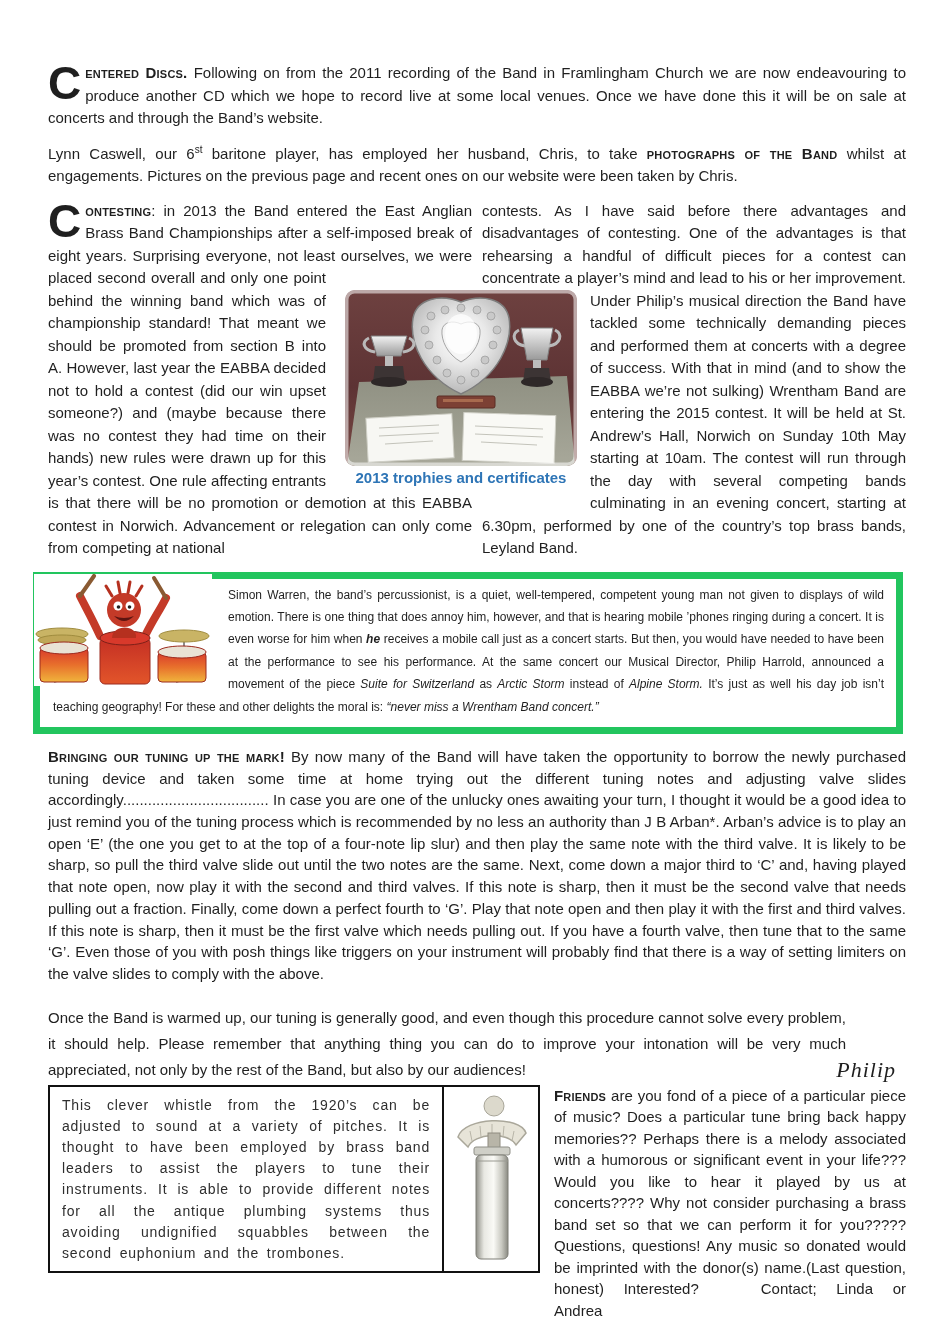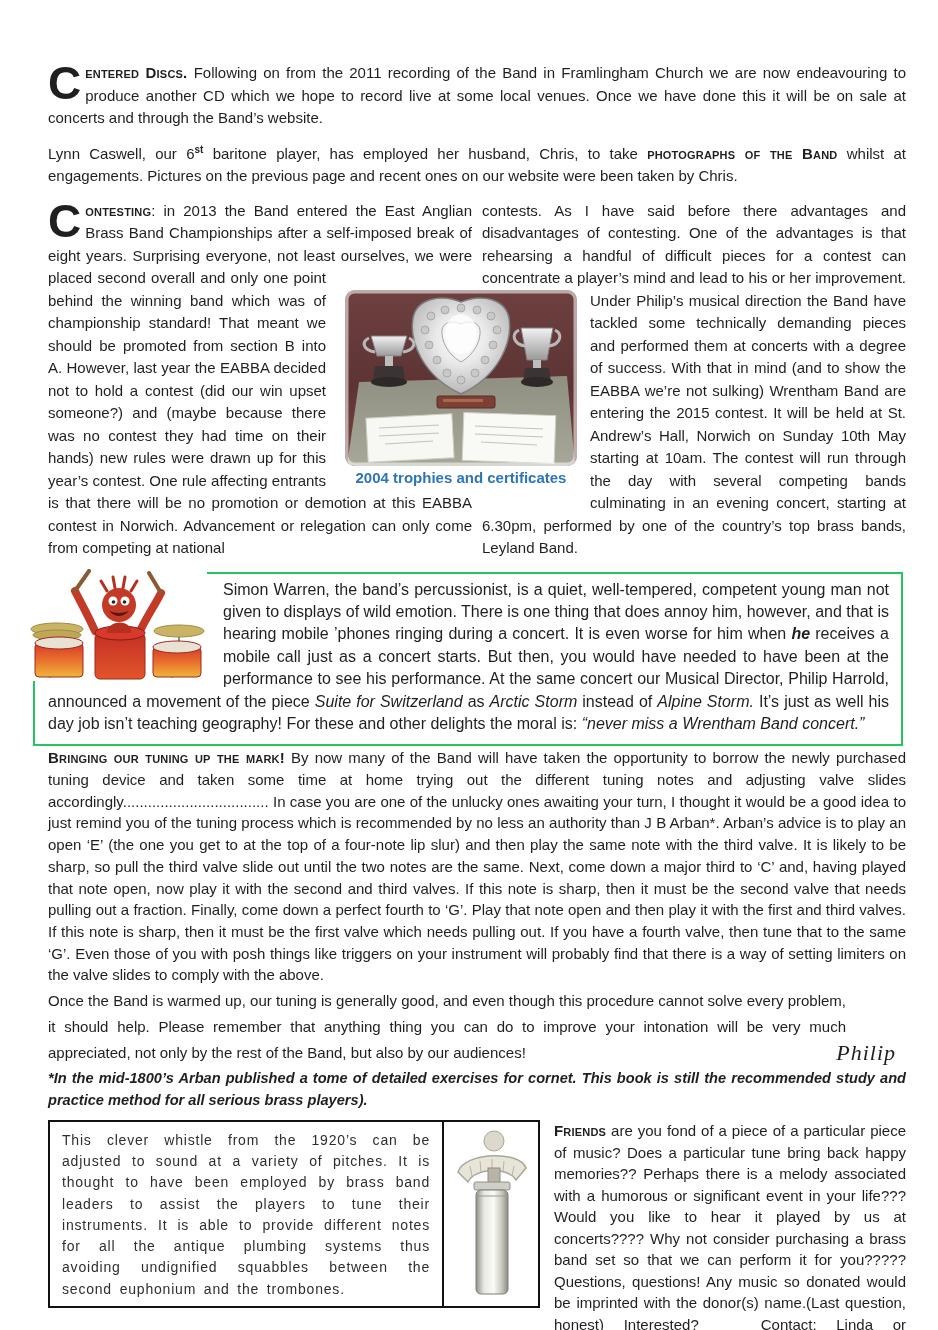--- a/index.html
+++ b/index.html
@@ -16,21 +16,21 @@
   .justify{text-align:justify;}
   p{margin:0;}
   .body-txt{font-size:15px;line-height:22.5px;}
   .dropcap{
     float:left;
     font-size:46px;line-height:38px;
     font-weight:bold;
     padding:2px 4px 0 0;
   }
   .sc{font-variant:small-caps;font-weight:bold;letter-spacing:.2px;}
-  sup{font-size:10px;vertical-align:super;line-height:0;font-weight:bold;}
+  sup{font-size:10px;vertical-align:super;line-height:0;}
   .para1{margin-bottom:13px;}
   .para2{margin-bottom:12px;}
 
   
   .contest-section{position:relative;display:flex;gap:10px;margin-bottom:12px;}
   .contest-col{width:424px;font-size:15px;line-height:22.5px;text-align:justify;}
   .spacer-r{float:right;width:140px;height:208px;margin-left:6px;}
   .spacer-l{float:left;width:102px;height:208px;margin-right:6px;}
   .trophy-fig{
     position:absolute;left:297px;top:90px;width:232px;margin:0;
@@ -40,38 +40,38 @@
   .trophy-caption{
     display:block;margin-top:3px;
     font-weight:bold;font-size:15px;color:#2e75b6;text-align:center;
   }
 
   
   .simon-box{
     position:relative;
     margin-left:-15px;
     width:870px;box-sizing:border-box;
-    border:2px solid #22c55e;
+    border:7px solid #22c55e;
     padding:5px 12px 9px 13px;
-    font-size:16px;line-height:22.4px;text-align:justify;
-    margin-bottom:1px;
+    font-size:12px;line-height:22.4px;text-align:justify;
+    margin-bottom:12px;
   }
   .animal-wrap{
     float:left;
     width:178px;height:112px;
     margin:-10px 16px 2px -19px;
     background:#ffffff;
     position:relative;z-index:2;
   }
   .animal-wrap svg{display:block;}
   .ital{font-style:italic;}
   .bold-ital{font-weight:bold;font-style:italic;}
 
   
-  .tuning-para{font-size:15px;line-height:21.7px;text-align:justify;margin-bottom:2px;}
+  .tuning-para{font-size:15px;line-height:21.7px;text-align:justify;margin-bottom:20px;}
   .tuning-para2{position:relative;font-size:15px;line-height:26px;text-align:justify;padding-right:60px;margin-bottom:2px;}
   .signature{
     position:absolute;right:10px;bottom:0px;
     font-family:"Liberation Serif", serif;
     font-style:italic;font-size:22px;letter-spacing:1px;margin-left:40px;
   }
   .footnote{font-size:14.6px;line-height:21.5px;font-weight:bold;font-style:italic;text-align:justify;margin-bottom:9px;}
 
   
   .bottom-row{display:flex;align-items:flex-start;}
@@ -186,21 +186,21 @@
             <line x1="34" y1="138" x2="94" y2="135"></line>
               <line x1="34" y1="146" x2="94" y2="143"></line>
               <line x1="40" y1="154" x2="88" y2="151"></line>
             <line x1="130" y1="136" x2="198" y2="139"></line>
               <line x1="130" y1="144" x2="198" y2="147"></line>
               <line x1="136" y1="152" x2="192" y2="155"></line>
           </g>
         </g>
         <rect x="1.5" y="1.5" width="229" height="173" rx="8" fill="none" stroke="#ffffff" stroke-width="4" opacity="0.55"></rect>
       </svg>
-      <figcaption class="trophy-caption">2004 trophies and certificates</figcaption>
+      <figcaption class="trophy-caption">2013 trophies and certificates</figcaption>
     </figure>
   </div>
 
   <div class="simon-box">
     <span class="animal-wrap">
       <svg width="178" height="112" viewBox="0 0 178 112">
         <defs>
           <linearGradient id="drumgrad" x1="0" y1="0" x2="0" y2="1">
             <stop offset="0" stop-color="#d8392b"></stop>
             <stop offset="0.5" stop-color="#e8702c"></stop>
@@ -254,21 +254,20 @@
     <span>Simon Warren, the band’s percussionist, is a quiet, well-tempered, competent young man not given to displays of wild emotion. There is one thing that does annoy him, however, and that is hearing mobile ’phones ringing during a concert. It is even worse for him when </span><span class="bold-ital">he</span><span> receives a mobile call just as a concert starts. But then, you would have needed to have been at the performance to see his performance. At the same concert our Musical Director, Philip Harrold, announced a movement of the piece </span><span class="ital">Suite for Switzerland</span><span> as </span><span class="ital">Arctic Storm</span><span> instead of </span><span class="ital">Alpine Storm.</span><span> It’s just as well his day job isn’t teaching geography! For these and other delights the moral is: </span><span class="ital">“never miss a Wrentham Band concert.”</span>
   </div>
 
   <p class="tuning-para">
     <span class="sc">Bringing our tuning up the mark!</span><span> By now many of the Band will have taken the opportunity to borrow the newly purchased tuning device and taken some time at home trying out the different tuning notes and adjusting valve slides accordingly................................... In case you are one of the unlucky ones awaiting your turn, I thought it would be a good idea to just remind you of the tuning process which is recommended by no less an authority than J B Arban*. Arban’s advice is to play an open ‘E’ (the one you get to at the top of a four-note lip slur) and then play the same note with the third valve. It is likely to be sharp, so pull the third valve slide out until the two notes are the same. Next, come down a major third to ‘C’ and, having played that note open, now play it with the second and third valves. If this note is sharp, then it must be the second valve that needs pulling out a fraction. Finally, come down a perfect fourth to ‘G’. Play that note open and then play it with the first and third valves. If this note is sharp, then it must be the first valve which needs pulling out. If you have a fourth valve, then tune that to the same ‘G’. Even those of you with posh things like triggers on your instrument will probably find that there is a way of setting limiters on the valve slides to comply with the above.</span>
   </p>
   <p class="tuning-para2">
     <span>Once the Band is warmed up, our tuning is generally good, and even though this procedure cannot solve every problem, it should help. Please remember that anything thing you can do to improve your intonation will be very much appreciated, not only by the rest of the Band, but also by our audiences!</span>
     <span class="signature">Philip</span>
   </p>
-  <p class="footnote">*In the mid-1800’s Arban published a tome of detailed exercises for cornet. This book is still the recommended study and practice method for all serious brass players).</p>
 
   <div class="bottom-row">
     <div class="whistle-box">
       <div class="whistle-text">This clever whistle from the 1920’s can be adjusted to sound at a variety of pitches. It is thought to have been employed by brass band leaders to assist the players to tune their instruments. It is able to provide different notes for all the antique plumbing systems thus avoiding undignified squabbles between the second euphonium and the trombones.</div>
       <div class="whistle-cell">
         <svg width="82" height="172" viewBox="0 0 82 172">
           <defs>
             <linearGradient id="tube" x1="0" y1="0" x2="1" y2="0">
               <stop offset="0" stop-color="#8f8f87"></stop>
               <stop offset="0.25" stop-color="#e8e8e2"></stop>

